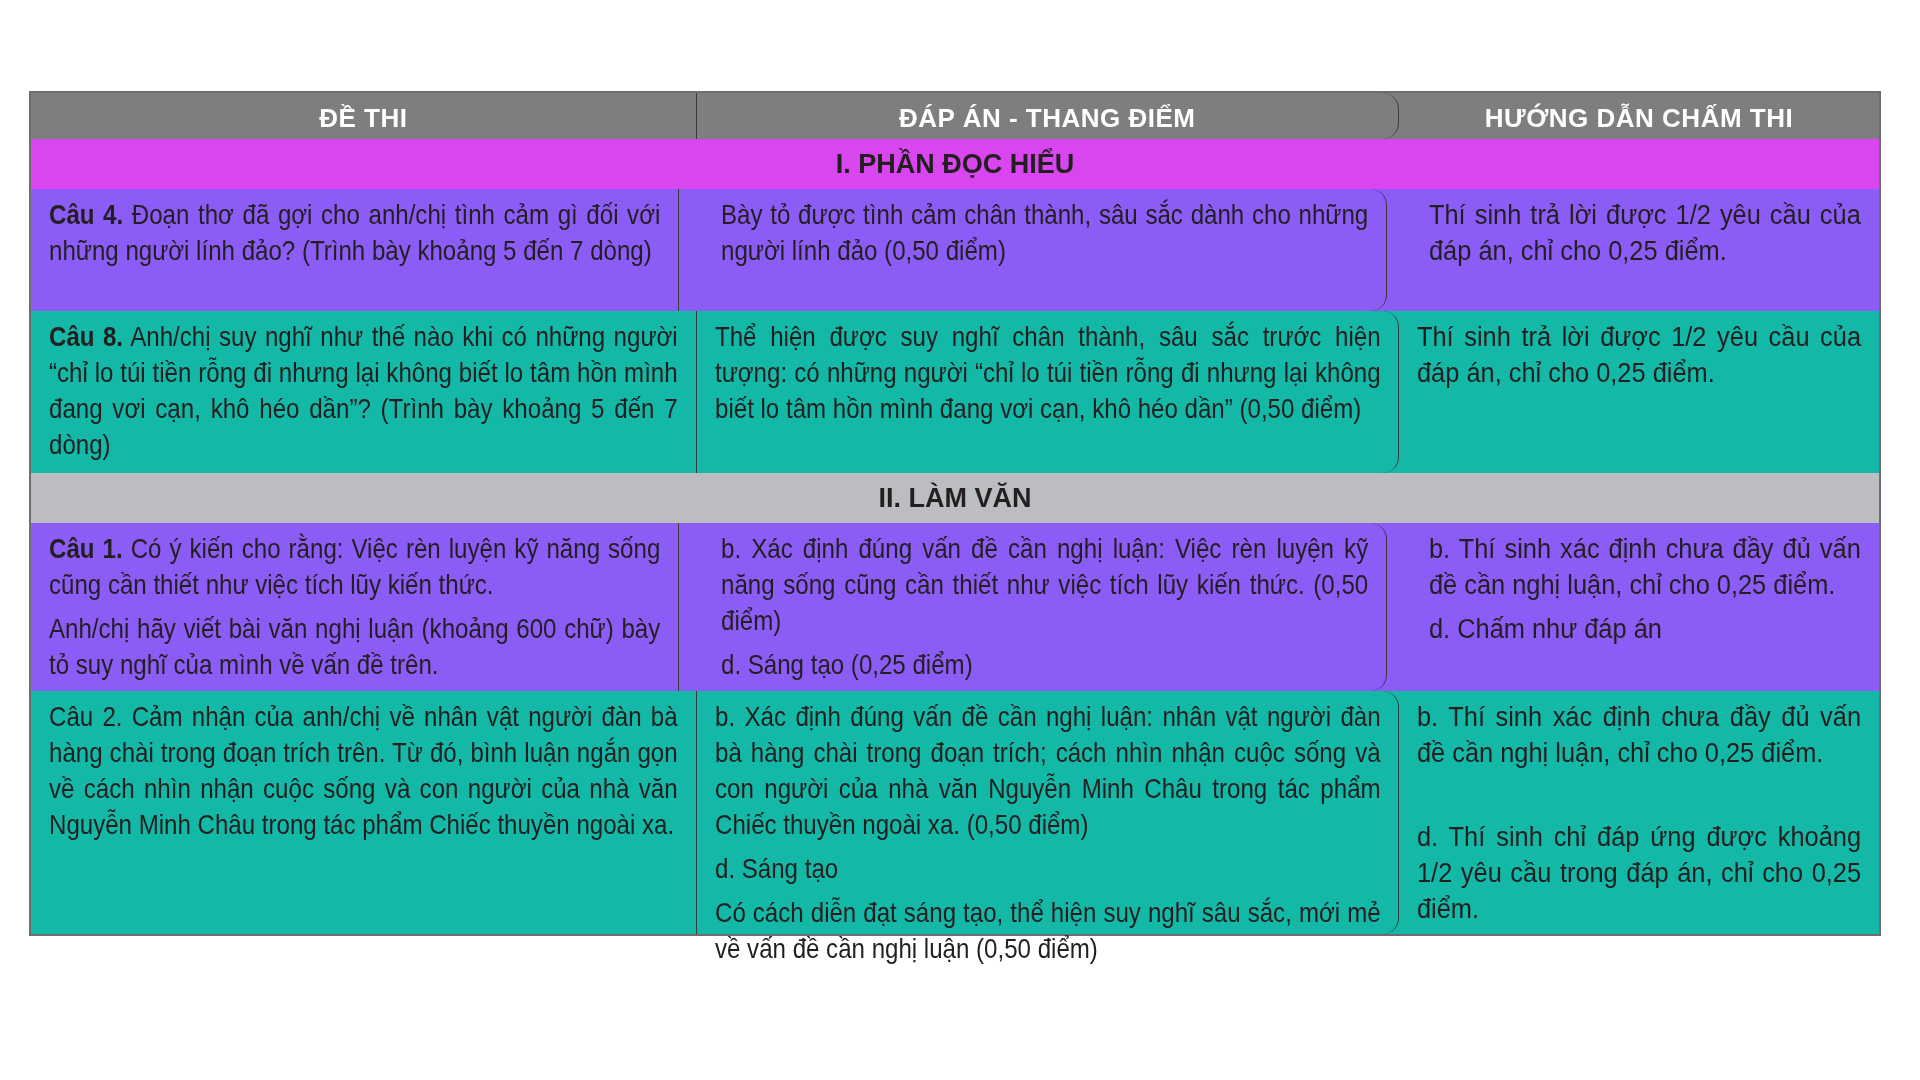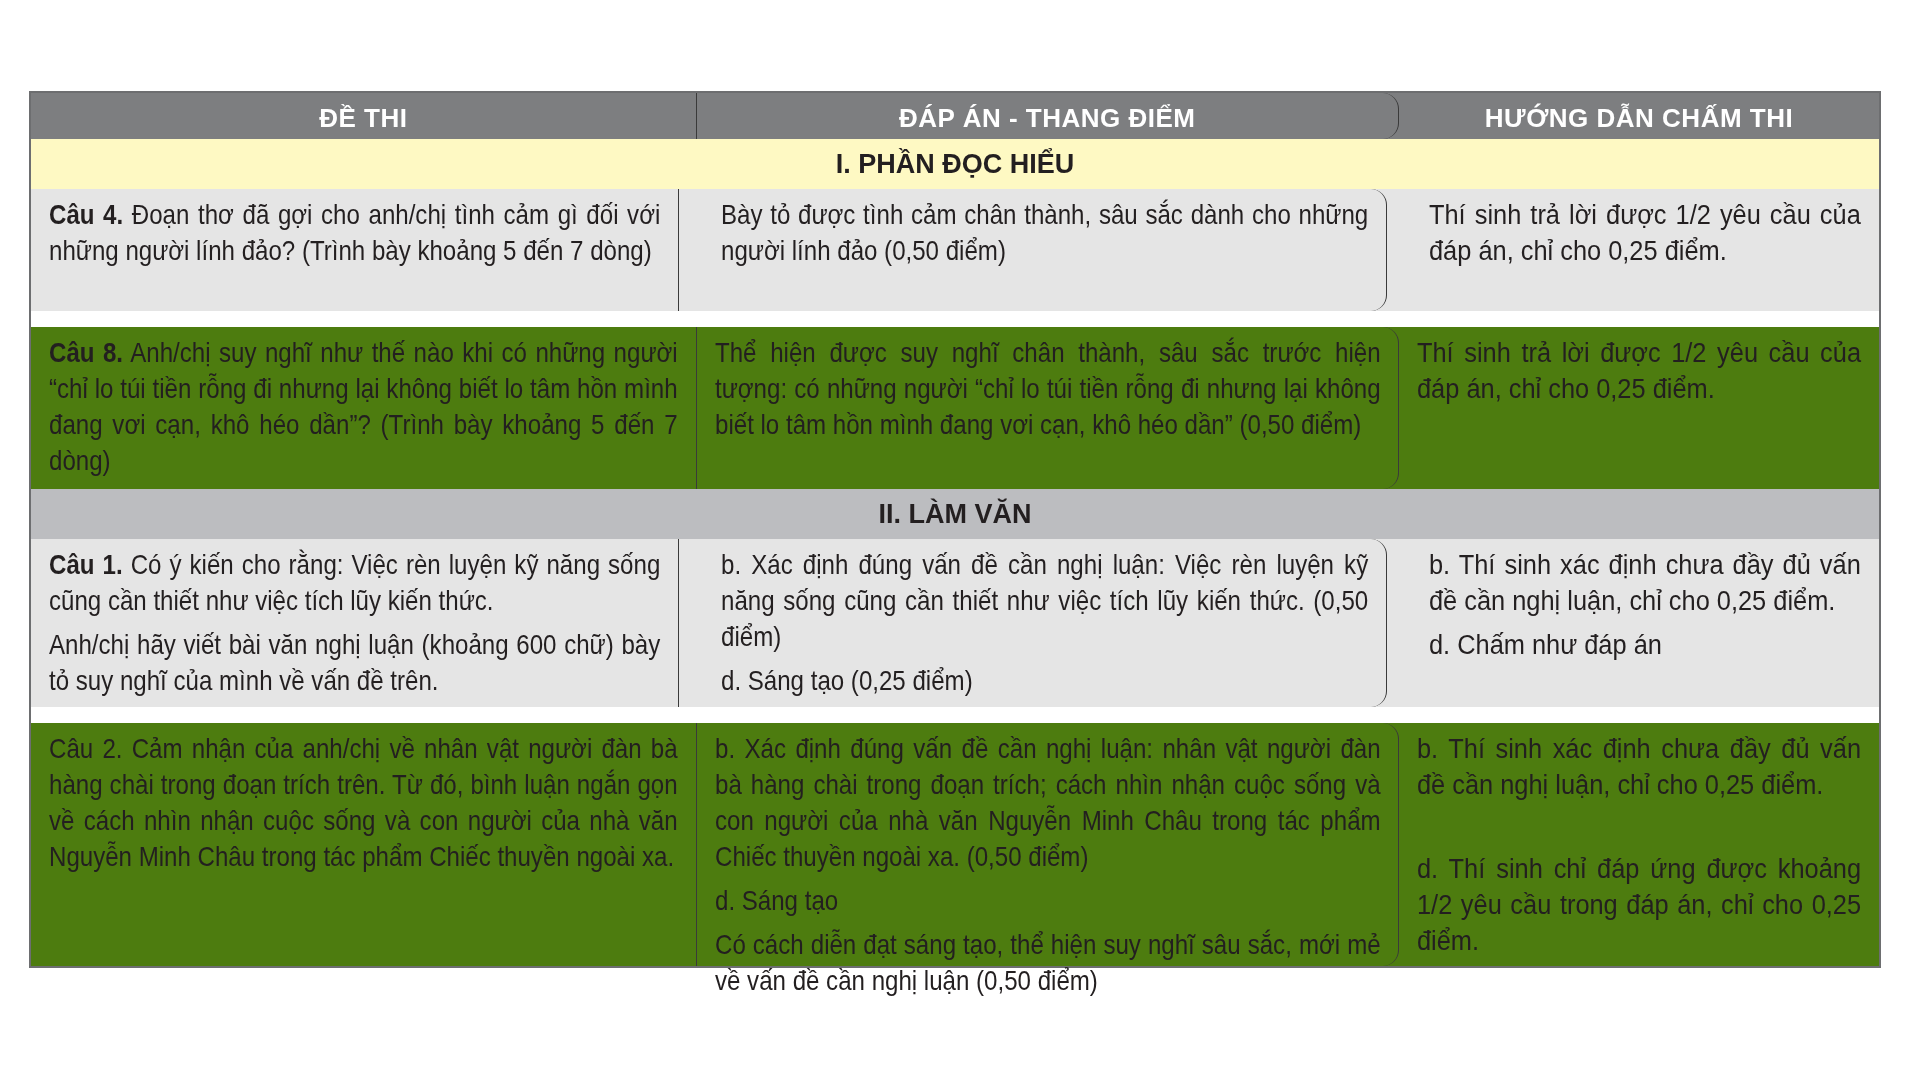--- a/index.html
+++ b/index.html
@@ -11,24 +11,24 @@
   }
   .row { display: flex; box-sizing: border-box; }
   .cell { box-sizing: border-box; padding: 8px 18px 12px 18px; }
   .c1 { width: 667px; border-right: 1px solid #3a3a3a; }
   .c2 { width: 704px; border-right: 1px solid #3a3a3a; border-radius: 16px; }
   .c3 { width: 481px; }
   .head { background: #7d7e80; height: 46px; }
   .head .cell { color: #ffffff; font-weight: bold; font-size: 26px; text-align: center; padding-top: 10px; letter-spacing: 0.5px; }
   .section { height: 50px; display: flex; align-items: center; justify-content: center;
     font-weight: bold; font-size: 27px; color: #231f20; }
-  .section.s1 { background: #fef9c3; }
+  .section.s1 { background: #d946ef; }
   .section.s2 { background: #bcbdc0; text-align: center; }
-  .body-row.white { background: #e5e5e5; gap: 24px; }
-  .body-row.grey { background: #4d7c0f; margin-top: 16px; }
+  .body-row.white { background: #8b5cf6; gap: 24px; }
+  .body-row.grey { background: #14b8a6; }
   .txt {
     font-size: 28px; line-height: 36px; text-align: justify; margin: 0 0 8px 0;
     transform: scaleX(0.86); transform-origin: left top; width: 116.3%;
   }
   .c3 .txt { transform: scaleX(0.94); width: 106.4%; font-size: 27px; }
   .b { font-weight: bold; }
   .gap { height: 40px; }
 </style>
 </head>
 <body>

